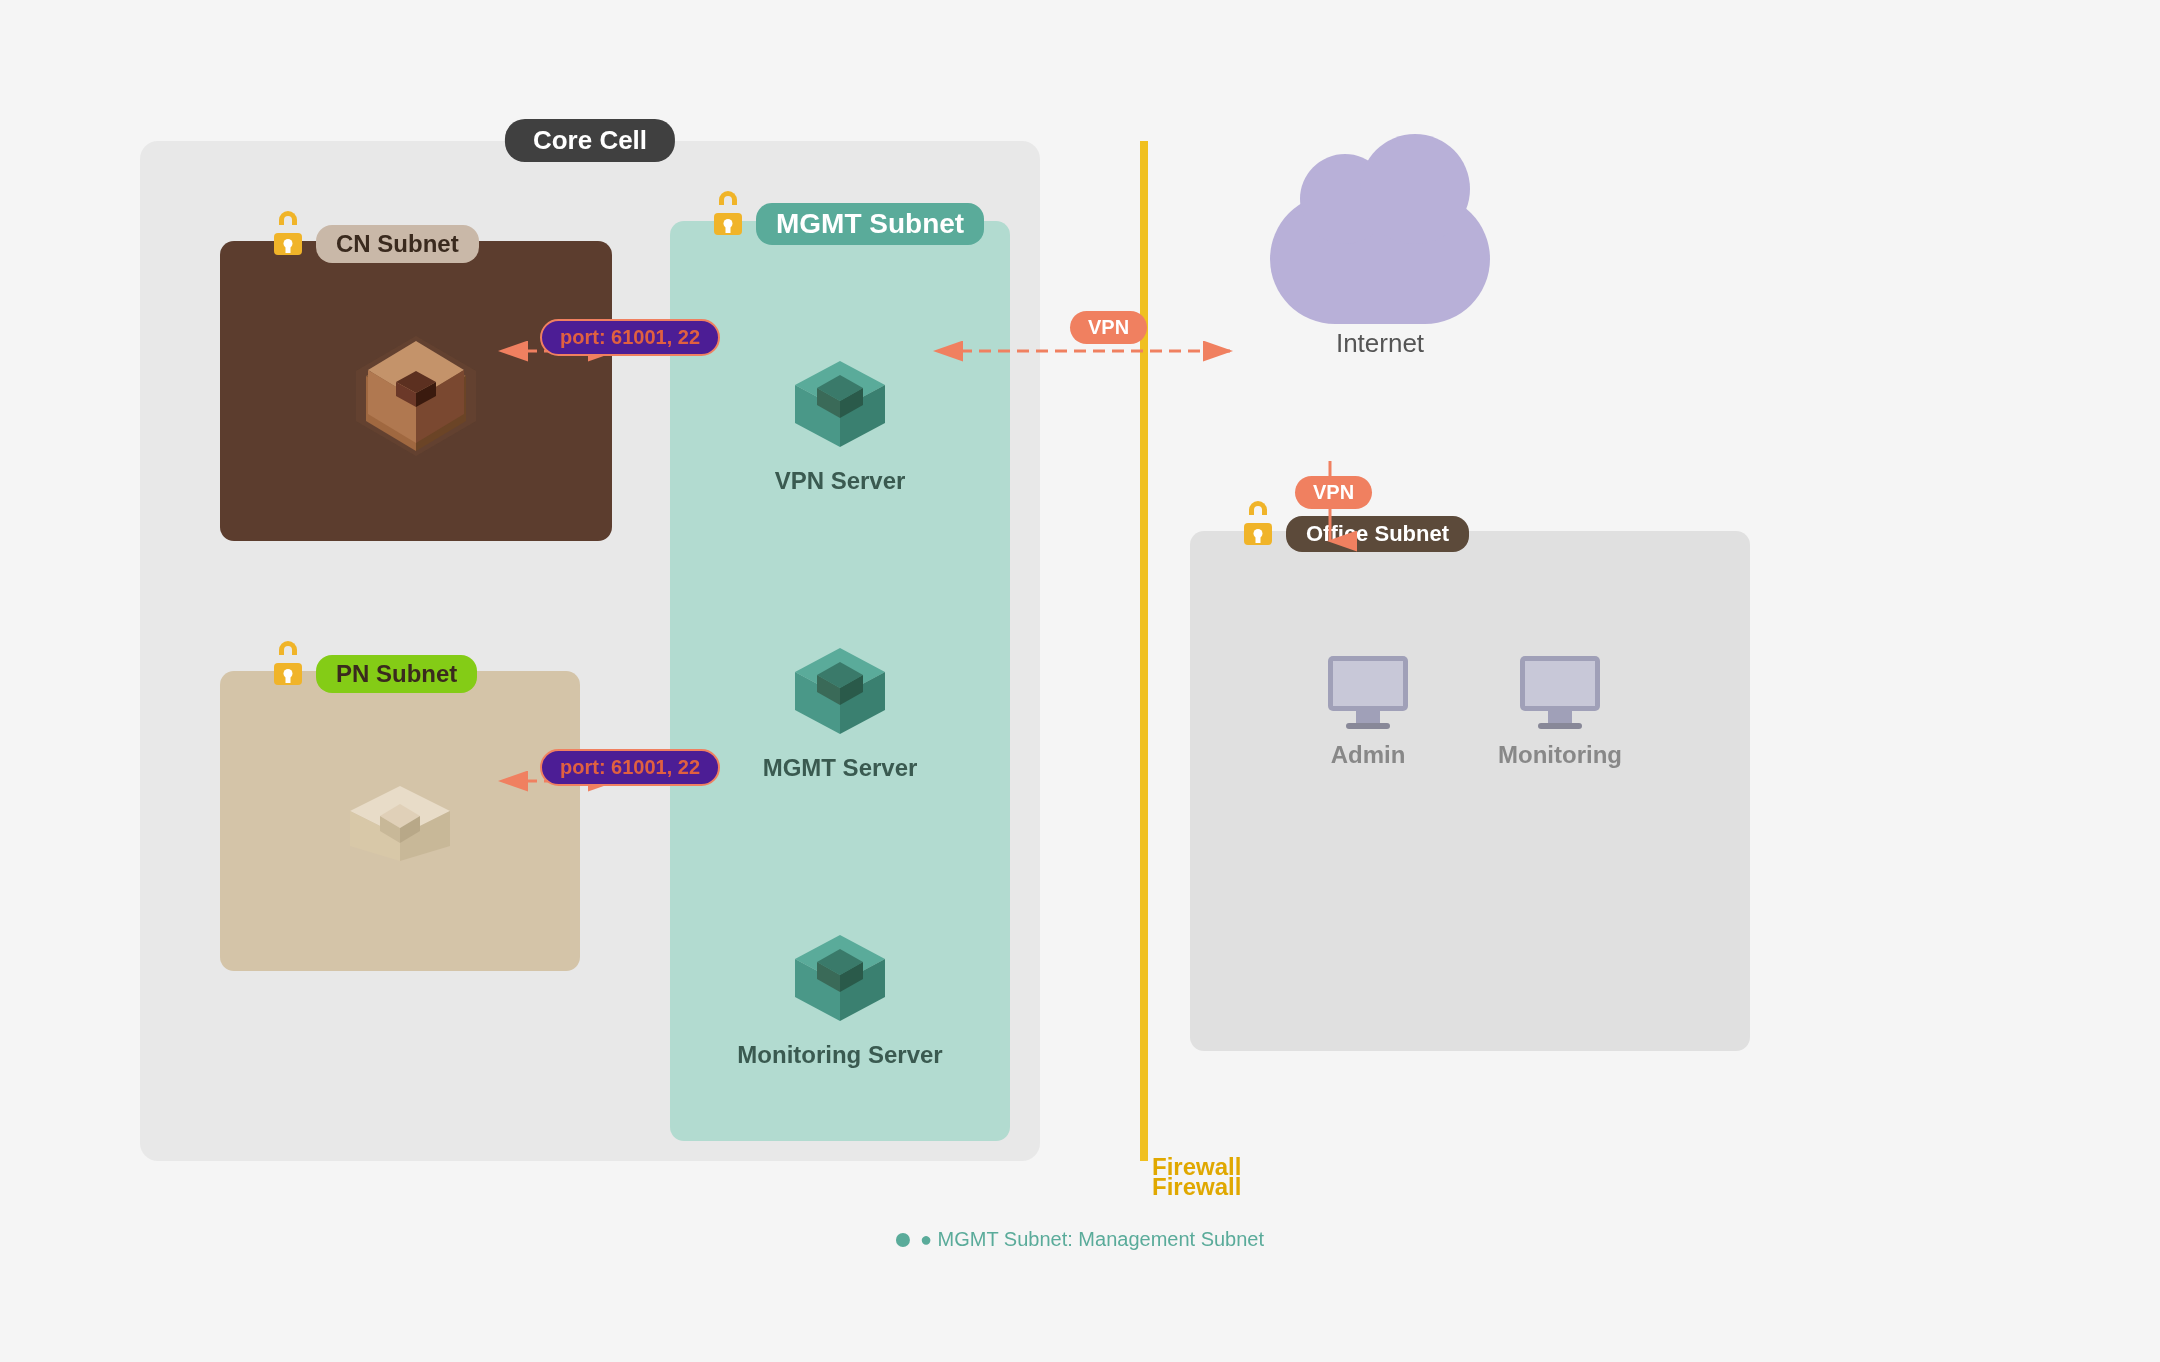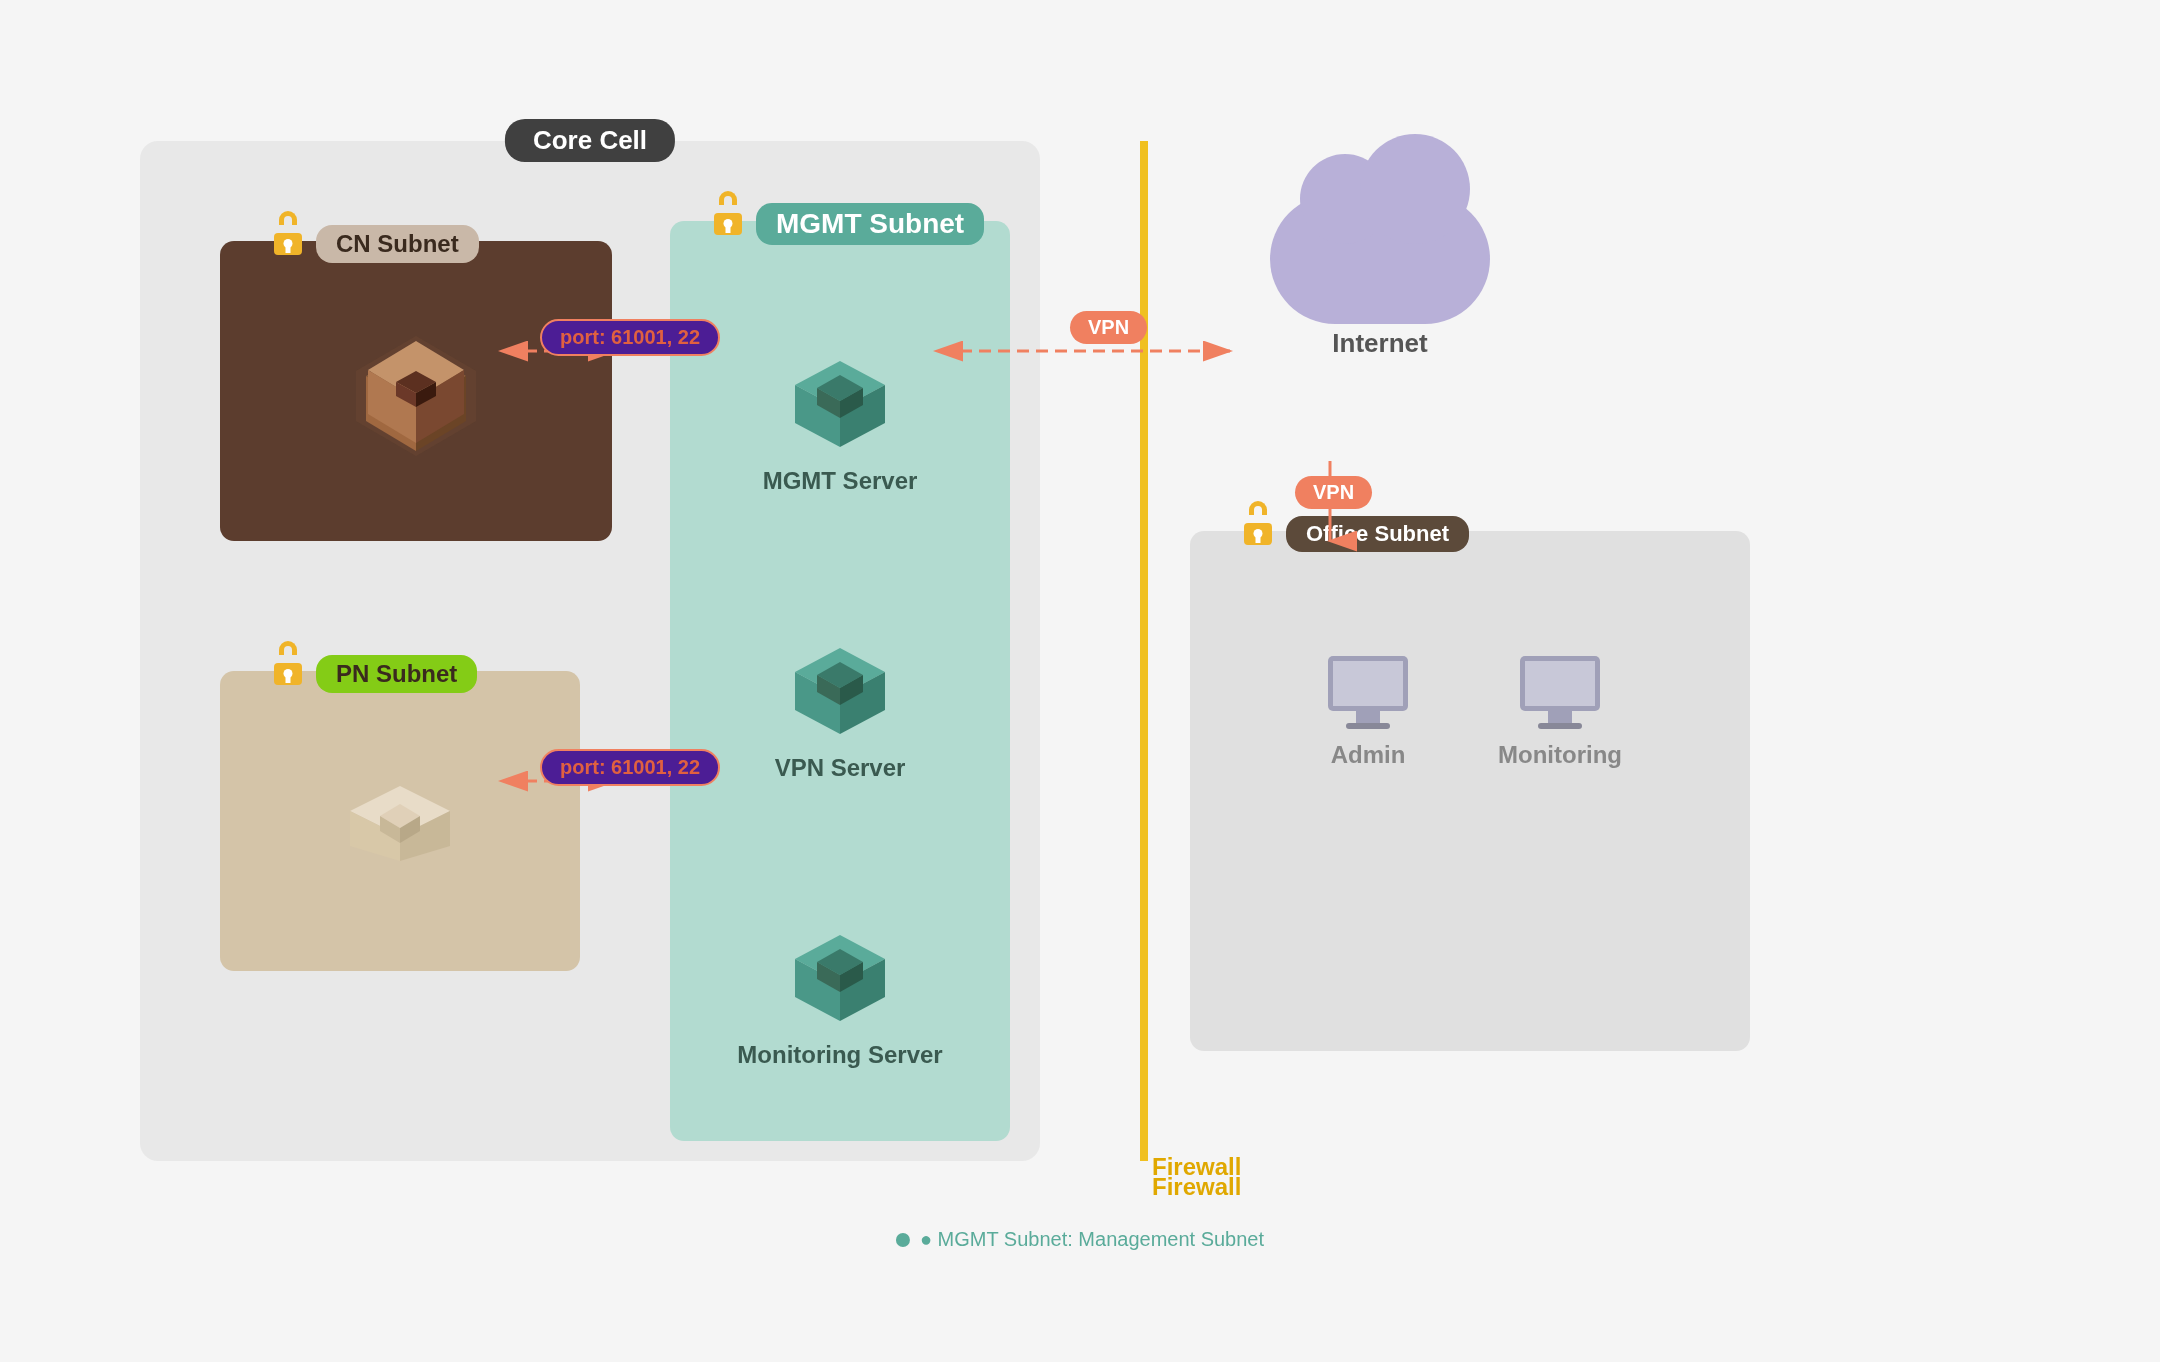--- a/index.html
+++ b/index.html
@@ -222,21 +222,21 @@
       position: absolute;
       top: -60px;
       left: 90px;
       width: 110px;
       height: 110px;
       background: #b8b0d8;
       border-radius: 50%;
     }
     .cloud-label {
       font-size: 26px;
-      font-weight: 700;
+      font-weight: 400;
       color: #555;
       margin-top: 10px;
     }
 
     
     .office-subnet {
       position: absolute;
       left: 1100px;
       top: 430px;
       width: 560px;
@@ -416,43 +416,43 @@
       <div class="subnet-label" style="left:40px;">
         <div class="lock-icon">
           <div class="lock-shackle"></div>
           <div class="lock-body">
             <div class="lock-keyhole"></div>
           </div>
         </div>
         <span class="subnet-name">MGMT Subnet</span>
       </div>
       <div class="server-list">
+
+        <div class="server-item">
+          <svg width="110" height="100" viewBox="0 0 110 100">
+            <polygon points="55,8 100,32 55,56 10,32" fill="#5aab9a"></polygon>
+            <polygon points="55,56 100,32 100,70 55,94" fill="#3a8070"></polygon>
+            <polygon points="55,56 10,32 10,70 55,94" fill="#4a9888"></polygon>
+            <polygon points="55,22 78,35 55,48 32,35" fill="#3a7a6a"></polygon>
+            <polygon points="55,48 78,35 78,52 55,65" fill="#2a5a4a"></polygon>
+            <polygon points="55,48 32,35 32,52 55,65" fill="#3a6a58"></polygon>
+          </svg>
+          <span class="server-label">VPN Server</span>
+        </div>
 
         <div class="server-item">
           <svg width="110" height="100" viewBox="0 0 110 100">
             <polygon points="55,8 100,32 55,56 10,32" fill="#5aab9a"></polygon>
             <polygon points="55,56 100,32 100,70 55,94" fill="#3a8070"></polygon>
             <polygon points="55,56 10,32 10,70 55,94" fill="#4a9888"></polygon>
             <polygon points="55,22 78,35 55,48 32,35" fill="#3a7a6a"></polygon>
             <polygon points="55,48 78,35 78,52 55,65" fill="#2a5a4a"></polygon>
             <polygon points="55,48 32,35 32,52 55,65" fill="#3a6a58"></polygon>
           </svg>
           <span class="server-label">MGMT Server</span>
-        </div>
-
-        <div class="server-item">
-          <svg width="110" height="100" viewBox="0 0 110 100">
-            <polygon points="55,8 100,32 55,56 10,32" fill="#5aab9a"></polygon>
-            <polygon points="55,56 100,32 100,70 55,94" fill="#3a8070"></polygon>
-            <polygon points="55,56 10,32 10,70 55,94" fill="#4a9888"></polygon>
-            <polygon points="55,22 78,35 55,48 32,35" fill="#3a7a6a"></polygon>
-            <polygon points="55,48 78,35 78,52 55,65" fill="#2a5a4a"></polygon>
-            <polygon points="55,48 32,35 32,52 55,65" fill="#3a6a58"></polygon>
-          </svg>
-          <span class="server-label">VPN Server</span>
         </div>
 
         <div class="server-item">
           <svg width="110" height="100" viewBox="0 0 110 100">
             <polygon points="55,8 100,32 55,56 10,32" fill="#5aab9a"></polygon>
             <polygon points="55,56 100,32 100,70 55,94" fill="#3a8070"></polygon>
             <polygon points="55,56 10,32 10,70 55,94" fill="#4a9888"></polygon>
             <polygon points="55,22 78,35 55,48 32,35" fill="#3a7a6a"></polygon>
             <polygon points="55,48 78,35 78,52 55,65" fill="#2a5a4a"></polygon>
             <polygon points="55,48 32,35 32,52 55,65" fill="#3a6a58"></polygon>

